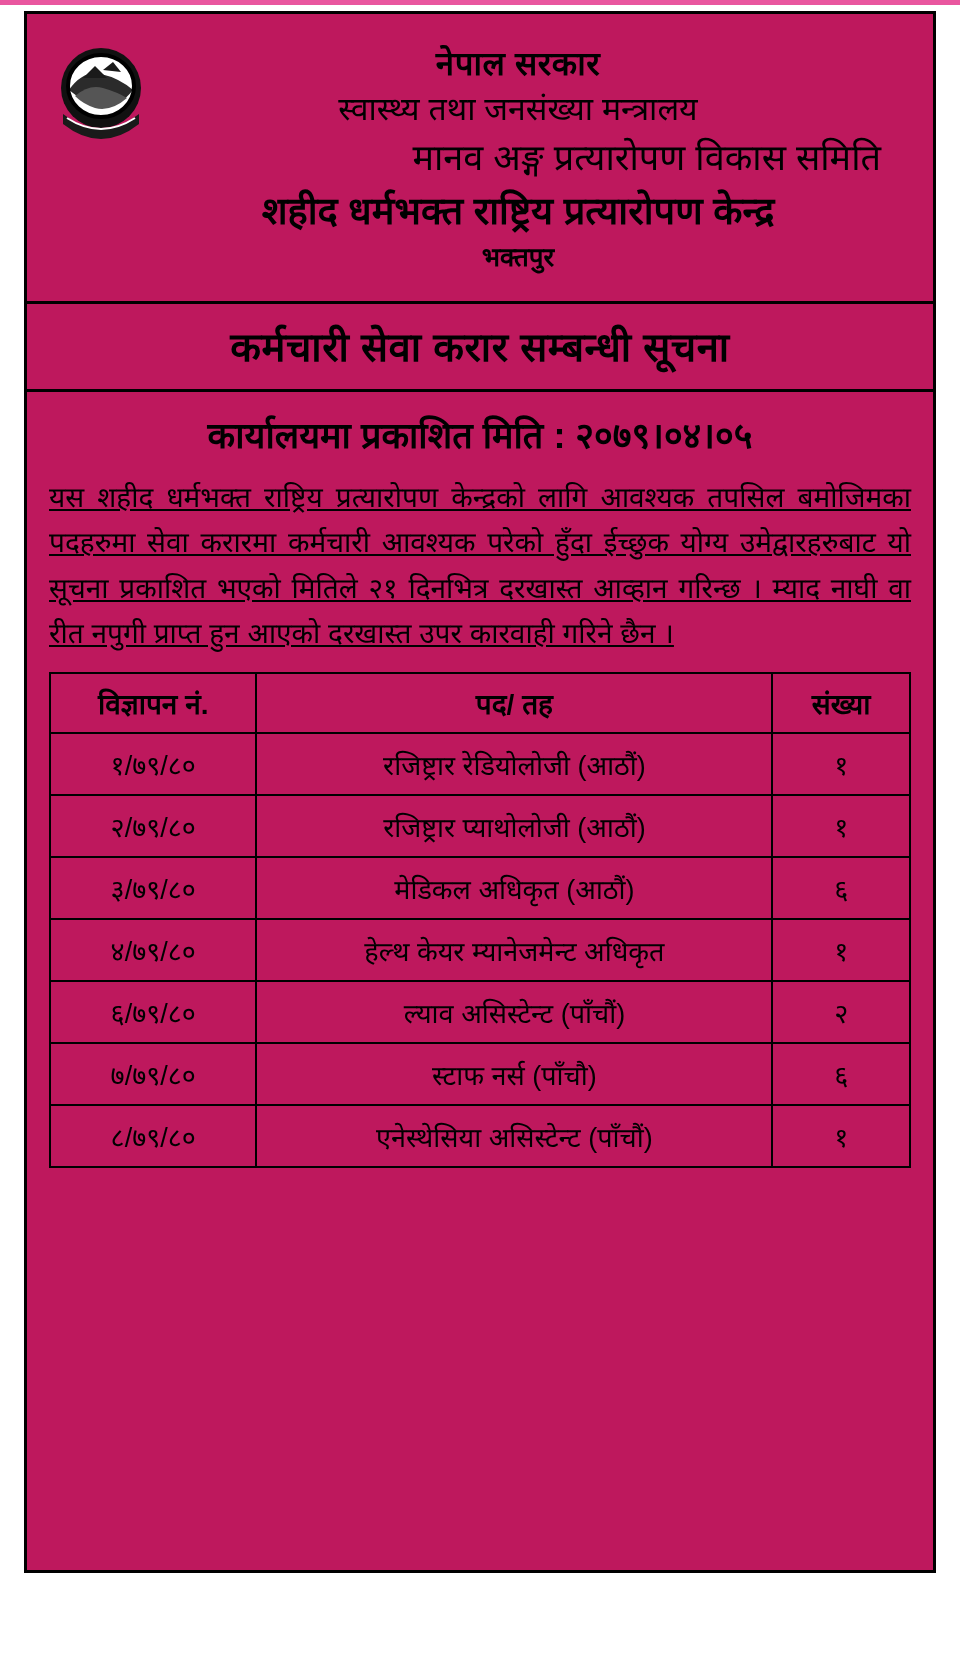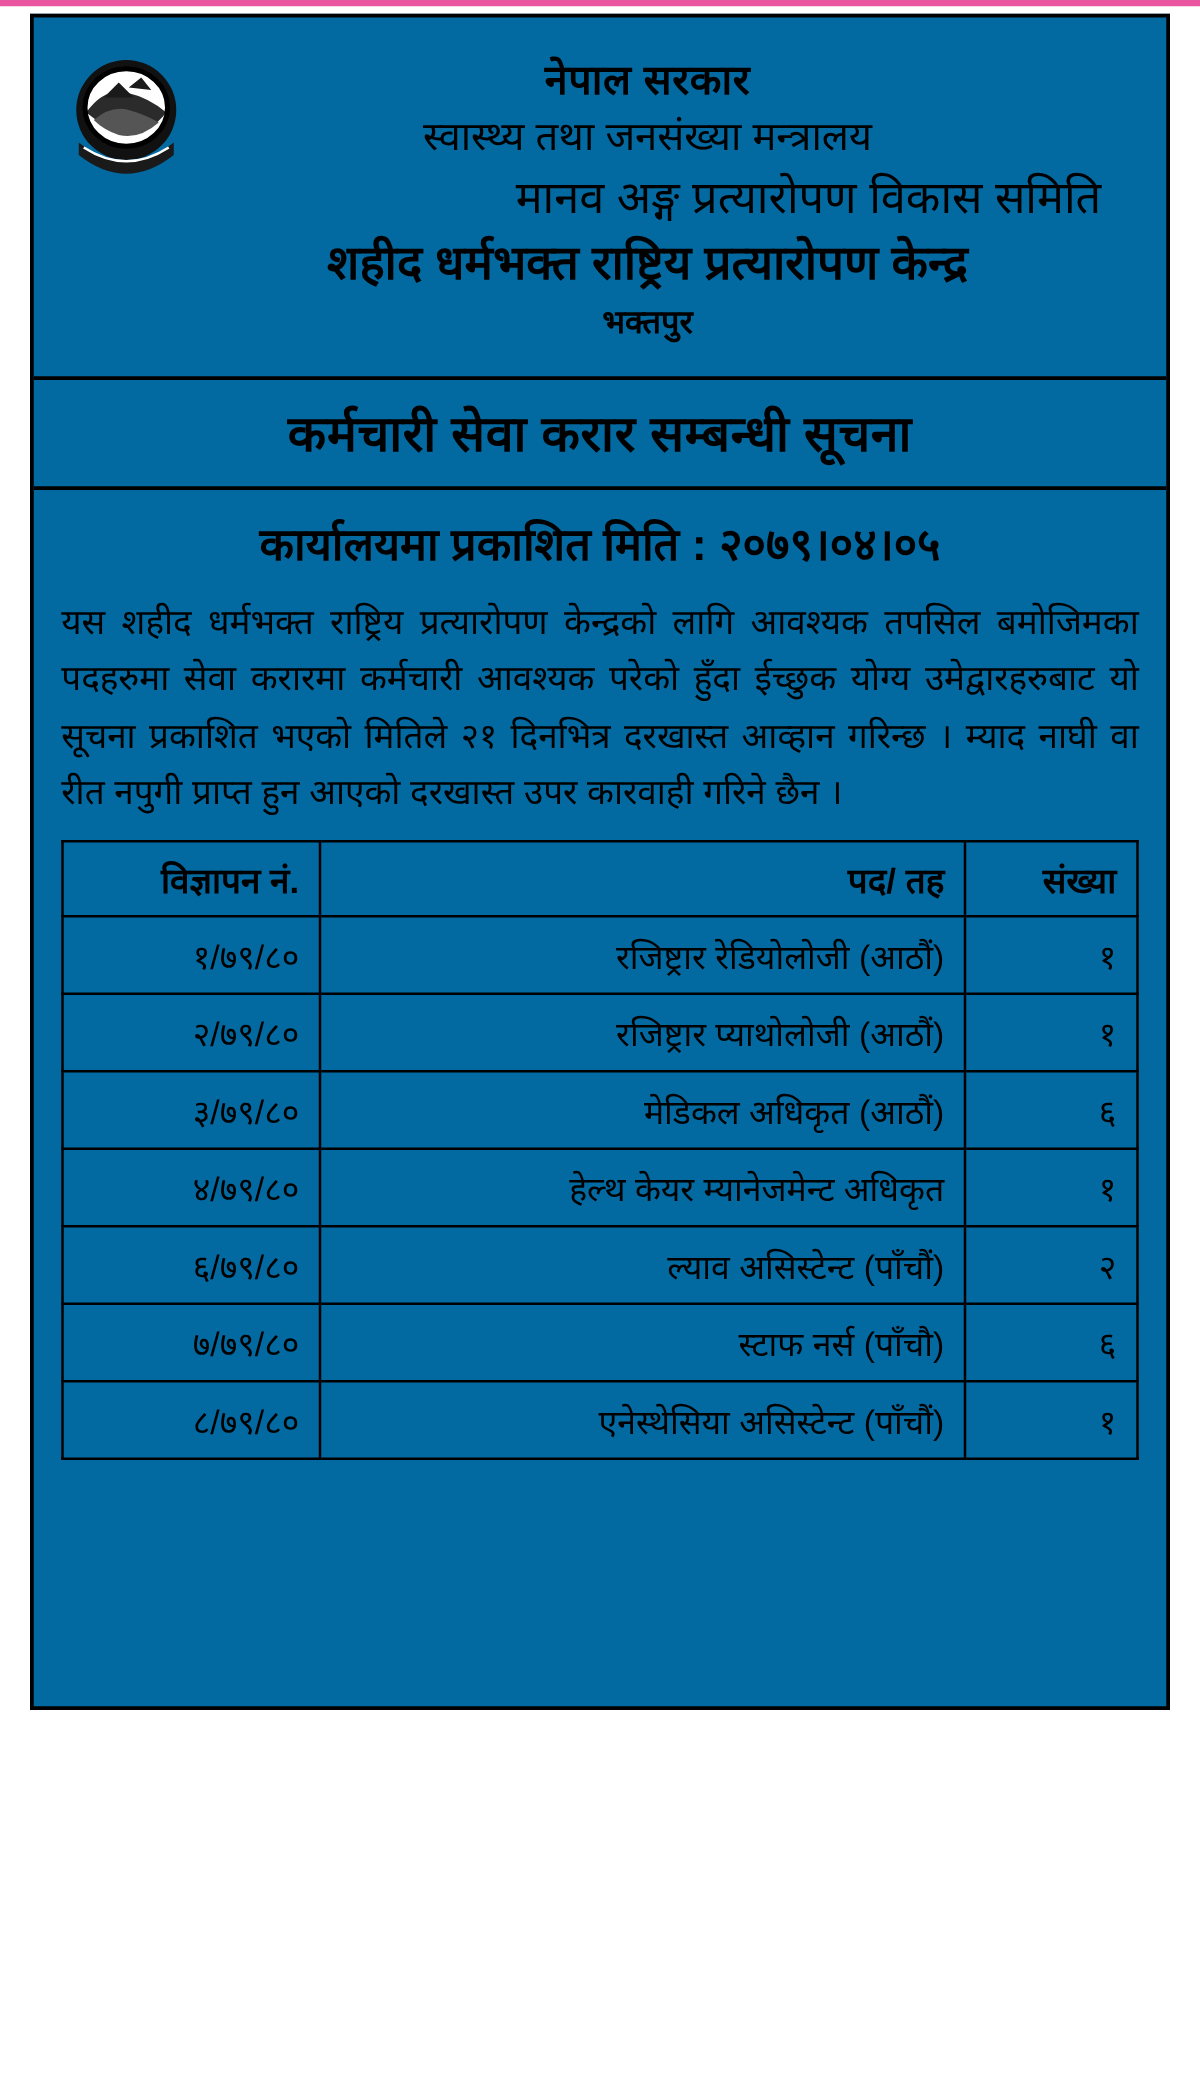--- a/index.html
+++ b/index.html
@@ -26,22 +26,22 @@
     top: 0;
     left: 0;
     width: 960px;
     height: 5px;
     background: #e9569f;
   }
   .notice {
     position: relative;
     margin: 5px 18px 4px 18px;
     border: 3px solid #000;
-    background: #0369a1;
-    height: 1357px;
+    background: #be185d;
+    height: 1562px;
   }
   
   .header {
     display: flex;
     align-items: center;
     padding: 10px 12px 8px 12px;
     border-bottom: 3px solid #000;
     min-height: 290px;
   }
   .emblem {
@@ -107,31 +107,32 @@
     font-size: 36px;
     font-weight: bold;
     margin: 4px 0 16px 0;
   }
   .para {
     font-size: 28px;
     line-height: 1.62;
     text-align: justify;
     text-justify: inter-word;
     margin: 0 0 16px 0;
+    text-decoration: underline;
   }
   
   table.jobs {
     width: 100%;
     border-collapse: collapse;
     table-layout: fixed;
     margin-bottom: 14px;
   }
   table.jobs th, table.jobs td {
     border: 2px solid #000;
-    text-align: right;
+    text-align: center;
     vertical-align: middle;
     font-size: 27px;
     height: 62px;
     padding: 2px 16px;
   }
   table.jobs th {
     font-weight: bold;
     font-size: 28px;
     height: 60px;
   }

